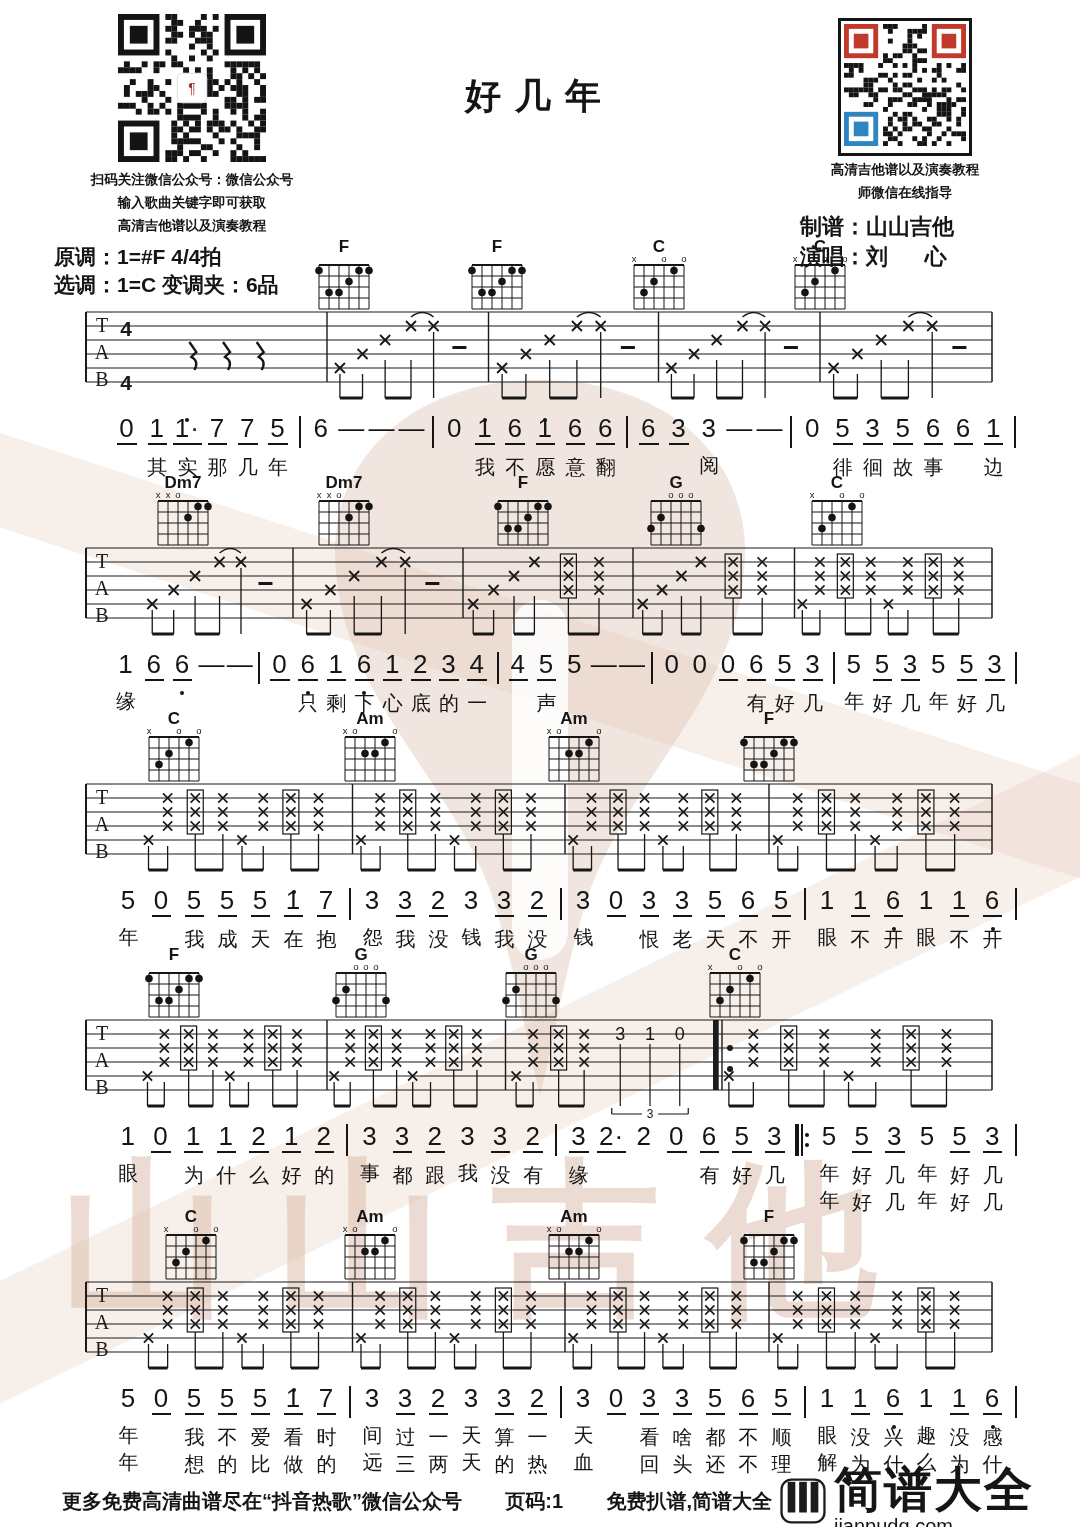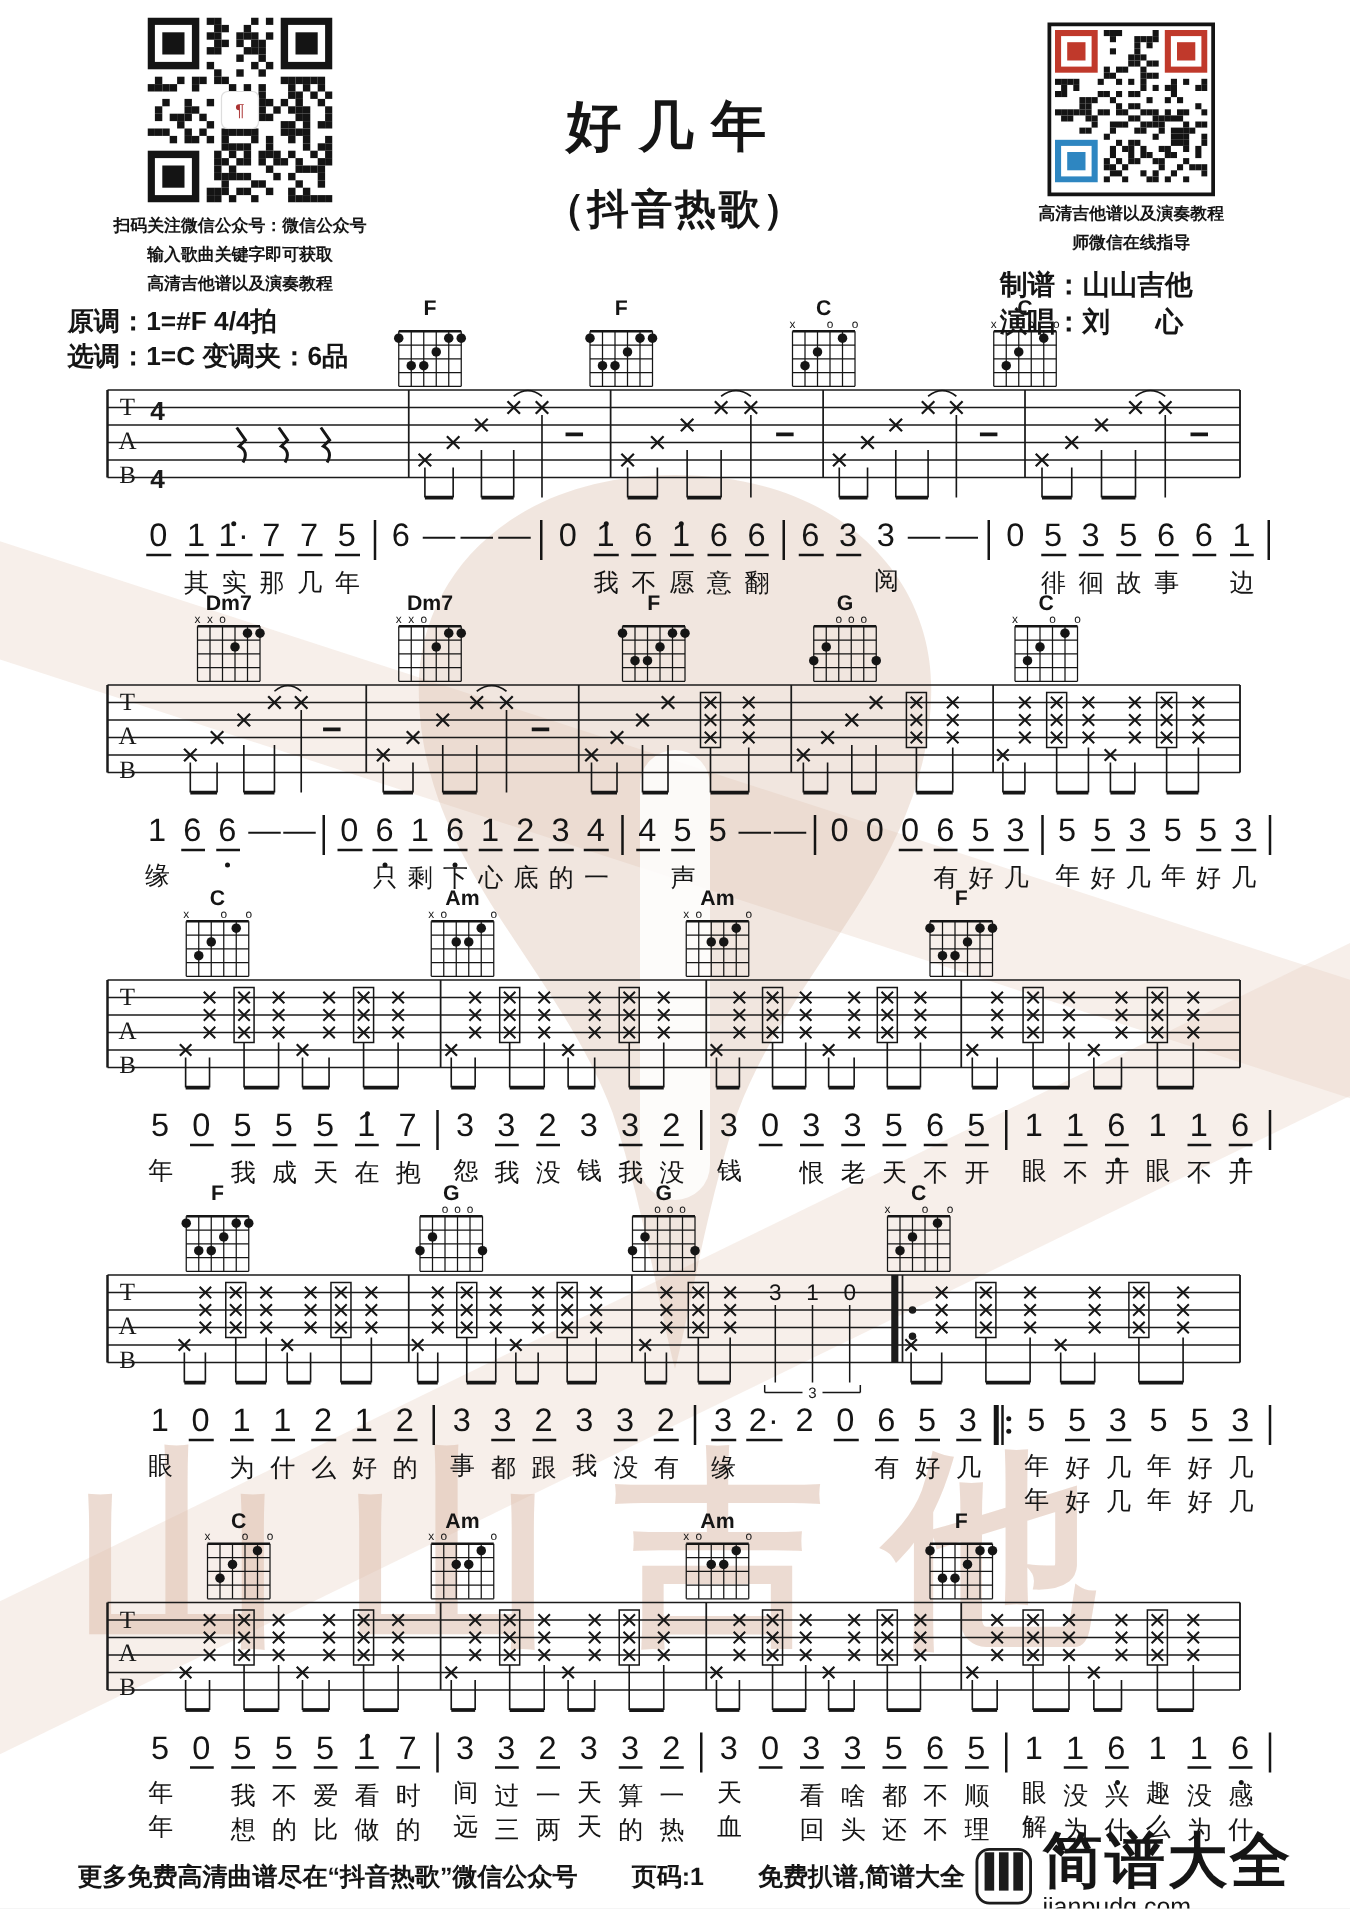--- a/index.html
+++ b/index.html
@@ -14,21 +14,21 @@
   
   .hdr{position:relative;height:226px;padding-top:14px;}
   .hdr-left{position:absolute;left:42px;top:14px;width:300px;text-align:center;}
   .hdr-right{position:absolute;right:40px;top:18px;width:270px;text-align:center;}
   .qrbox{display:inline-block;background:#fff;}
   .qrbox.framed{border:3px solid #141414;padding:3px;}
   .qr-cap{font-size:13.5px;font-weight:bold;line-height:19px;margin-top:4px;}
   .keyline{font-size:21px;font-weight:bold;line-height:28px;text-align:left;margin-left:12px;white-space:nowrap;}
   .keys{margin-top:8px;}
   .title{position:absolute;left:330px;right:330px;top:72px;text-align:center;}
-  .title .t1{font-size:44px;font-weight:bold;letter-spacing:14px;font-family:Liberation Mono, monospace;}
+  .title .t1{font-size:36px;font-weight:bold;letter-spacing:14px;font-family:Liberation Mono, monospace;}
   .title .t2{font-size:33px;font-weight:bold;margin-top:14px;letter-spacing:2px;}
   .credits{margin-top:10px;text-align:left;margin-left:30px;}
   .credits div{font-size:22px;font-weight:bold;line-height:30px;white-space:pre;}
   
   .system{position:relative;height:236px;}
   .system.tall{height:262px;}
   .chord{position:absolute;top:-2px;}
   .staff{position:absolute;left:40px;top:66px;}
   .jianpu{position:absolute;left:112px;right:58px;top:168px;display:flex;align-items:flex-start;}
   .jcell{flex:1;min-width:0;text-align:center;}
@@ -275,21 +275,20 @@
         <div class="qr-cap">输入歌曲关键字即可获取</div>
         <div class="qr-cap">高清吉他谱以及演奏教程</div>
         <div class="keys">
           <div class="keyline">原调：1=#F    4/4拍</div>
           <div class="keyline">选调：1=C   变调夹：6品</div>
         </div>
       </div>
 
       <div class="title">
         <div class="t1">好几年</div>
-        <div class="t2">（抖音热歌）</div>
       </div>
 
       <div class="hdr-right">
         <span class="qrbox framed">
           <svg id="qr-right" width="122" height="122" viewBox="0 0 150 150">
               <rect x="0" y="0" width="150" height="150" fill="#fff"></rect>
               <rect x="0" y="48" width="6" height="6" fill="#141414"></rect>
               <rect x="0" y="60" width="6" height="6" fill="#141414"></rect>
               <rect x="0" y="78" width="6" height="6" fill="#141414"></rect>
               <rect x="6" y="48" width="6" height="6" fill="#141414"></rect>

